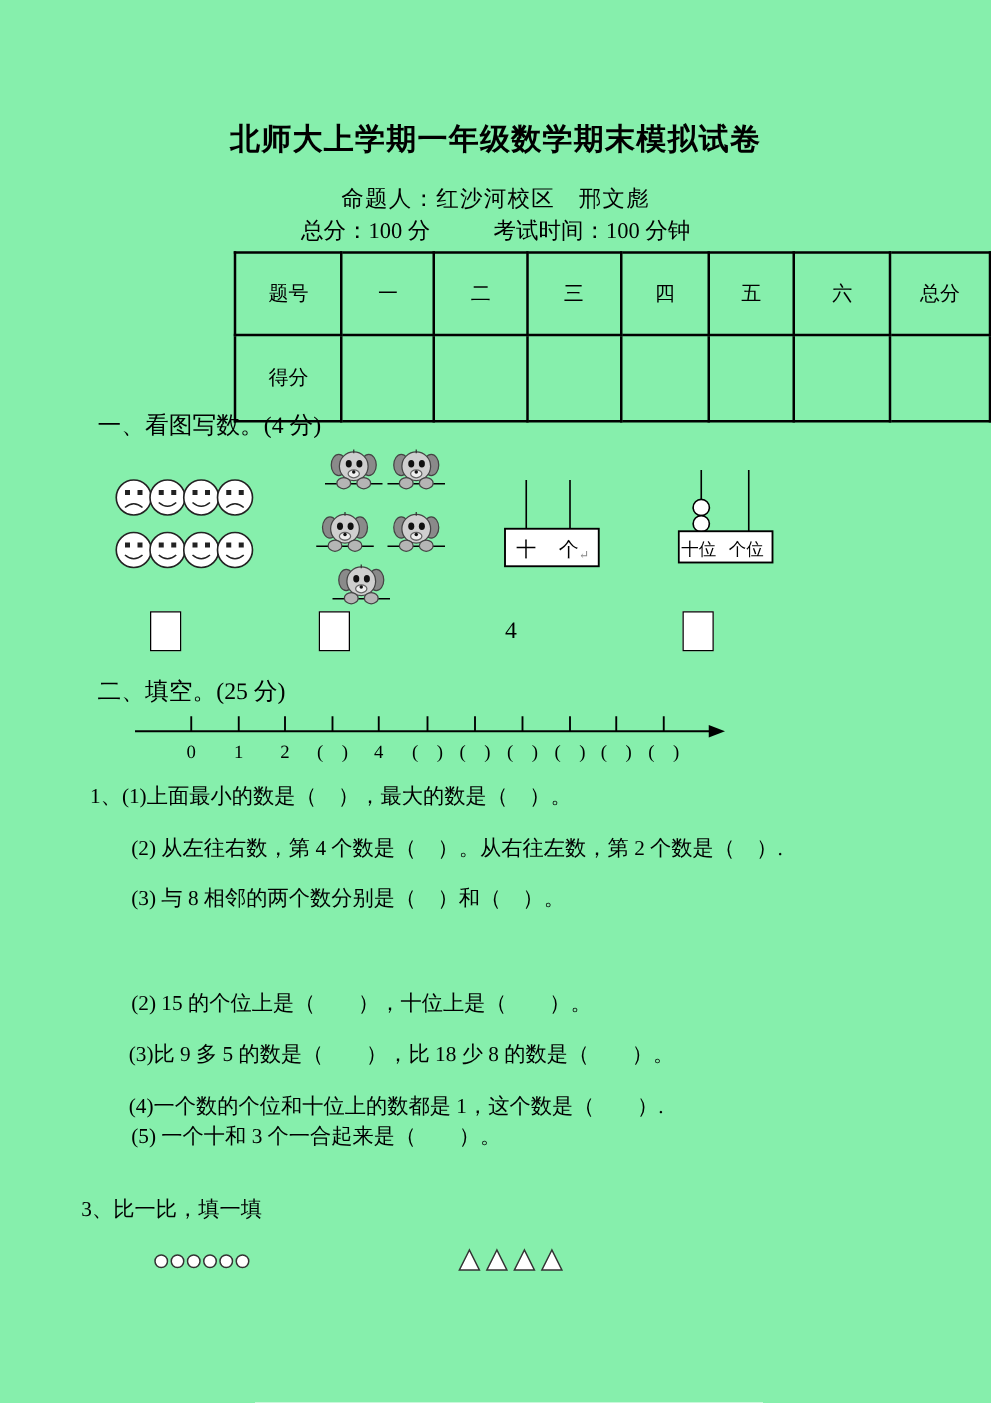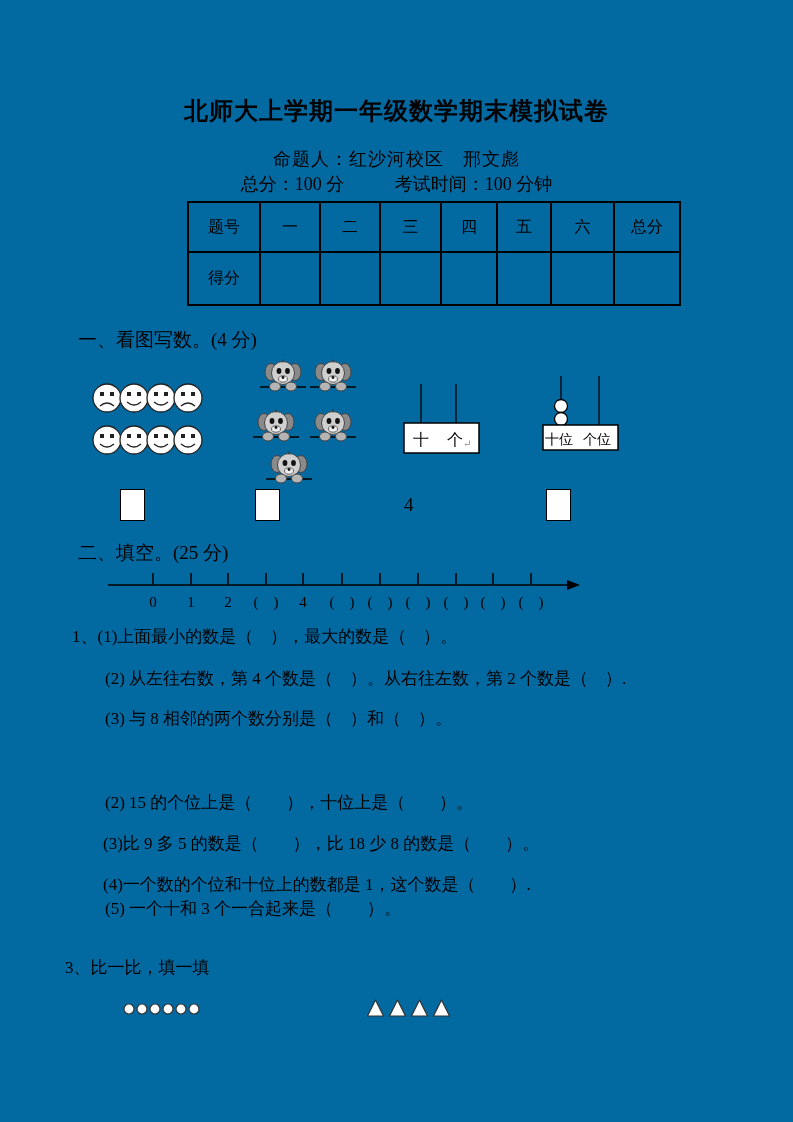--- a/index.html
+++ b/index.html
@@ -1,30 +1,30 @@
 <!DOCTYPE html>
 <html><head>
 <meta charset="utf-8">
 <style>
   html,body{margin:0;padding:0;background:#fff;}
   .page{
-    position:relative;width:793px;height:1122px;background:#0369a1;
+    position:relative;width:793px;height:1122px;background:#86efac;
     font-family:"Liberation Serif","DejaVu Serif",serif;color:#000;overflow:hidden;
   }
   .title{
     position:absolute;top:95px;left:0;width:100%;text-align:center;
     font-family:"Liberation Sans","DejaVu Sans",sans-serif;
     font-weight:bold;font-size:24px;letter-spacing:1px;
   }
   .author{position:absolute;top:139px;left:0;width:100%;text-align:center;font-size:18px;letter-spacing:1px;margin-top:8px;}
   .score-line{position:absolute;top:172px;left:0;width:100%;text-align:center;font-size:18px;}
   .score-line .gap{display:inline-block;margin-left:46px;}
   table.score-table{position:absolute;left:187px;top:201px;border-collapse:collapse;table-layout:fixed;}
   table.score-table td{
-    border:2px solid #000;text-align:center;font-size:16px;padding:4px;
+    border:2px solid #000;text-align:center;font-size:16px;padding:12px;
     height:40px;overflow:hidden;
   }
   table.score-table tr.r2 td{height:43px;}
   .sec-heading{position:absolute;font-size:19px;white-space:nowrap;}
   .q{position:absolute;font-size:17px;white-space:pre;}
   .ansbox{position:absolute;width:23px;height:30px;border:1.5px solid #000;background:#fff;}
   .given-num{position:absolute;font-size:19px;}
   .nl-label{position:absolute;transform:translateX(-50%);font-size:15px;white-space:pre;}
   svg{display:block;}
   .figure{position:absolute;}

